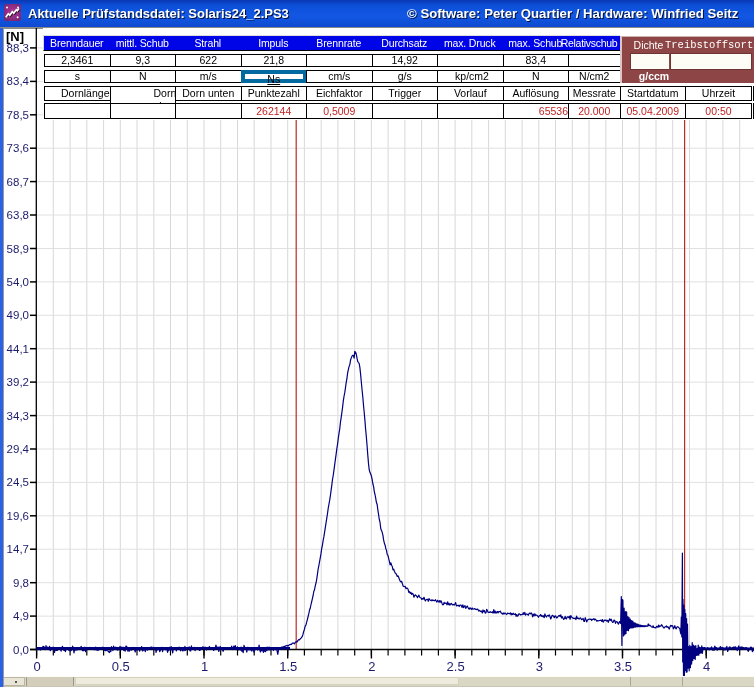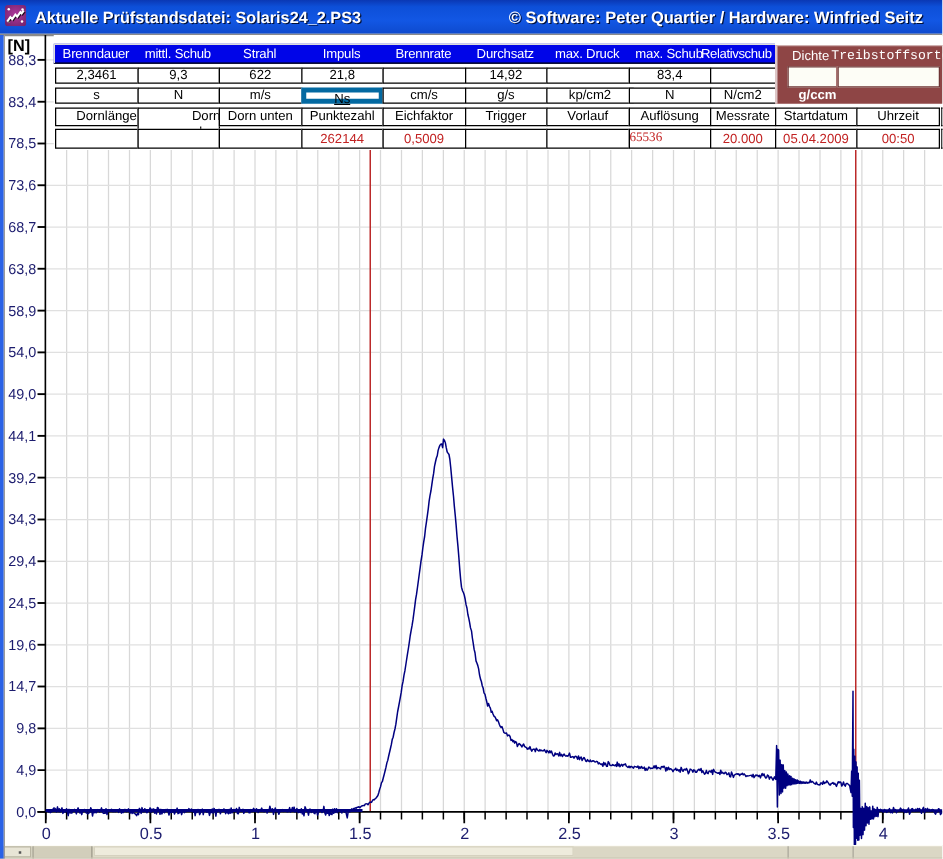--- a/index.html
+++ b/index.html
@@ -238,21 +238,21 @@
 <div style="position:absolute;left:568px;top:85.5px;width:52.5px;height:15.5px;background:#fff;border:1px solid #000;box-sizing:border-box;color:#000;font-size:10.5px;text-align:center;line-height:13.5px;">Messrate</div>
 <div style="position:absolute;left:619.5px;top:85.5px;width:66.5px;height:15.5px;background:#fff;border:1px solid #000;box-sizing:border-box;color:#000;font-size:10.5px;text-align:center;line-height:13.5px;">Startdatum</div>
 <div style="position:absolute;left:685px;top:85.5px;width:67px;height:15.5px;background:#fff;border:1px solid #000;box-sizing:border-box;color:#000;font-size:10.5px;text-align:center;line-height:13.5px;">Uhrzeit</div>
 <div style="position:absolute;left:44px;top:102.5px;width:66.5px;height:16.5px;background:#fff;border:1px solid #000;box-sizing:border-box;color:#c22222;font-size:10.5px;text-align:center;line-height:14.5px;"></div>
 <div style="position:absolute;left:109.5px;top:102.5px;width:66.5px;height:16.5px;background:#fff;border:1px solid #000;box-sizing:border-box;color:#c22222;font-size:10.5px;text-align:center;line-height:14.5px;"></div>
 <div style="position:absolute;left:175px;top:102.5px;width:66.5px;height:16.5px;background:#fff;border:1px solid #000;box-sizing:border-box;color:#c22222;font-size:10.5px;text-align:center;line-height:14.5px;"></div>
 <div style="position:absolute;left:240.5px;top:102.5px;width:66.5px;height:16.5px;background:#fff;border:1px solid #000;box-sizing:border-box;color:#c22222;font-size:10.5px;text-align:center;line-height:14.5px;">262144</div>
 <div style="position:absolute;left:306px;top:102.5px;width:66.5px;height:16.5px;background:#fff;border:1px solid #000;box-sizing:border-box;color:#c22222;font-size:10.5px;text-align:center;line-height:14.5px;">0,5009</div>
 <div style="position:absolute;left:371.5px;top:102.5px;width:66.5px;height:16.5px;background:#fff;border:1px solid #000;box-sizing:border-box;color:#c22222;font-size:10.5px;text-align:center;line-height:14.5px;"></div>
 <div style="position:absolute;left:437px;top:102.5px;width:66.5px;height:16.5px;background:#fff;border:1px solid #000;box-sizing:border-box;color:#c22222;font-size:10.5px;text-align:center;line-height:14.5px;"></div>
-<div style="position:absolute;left:502.5px;top:102.5px;width:66.5px;height:16.5px;background:#fff;border:1px solid #000;box-sizing:border-box;color:#c22222;font-size:10.5px;text-align:left;line-height:14.5px;font-family:Liberation Serif, serif;">65536</div>
+<div style="position:absolute;left:502.5px;top:102.5px;width:66.5px;height:16.5px;background:#fff;border:1px solid #000;box-sizing:border-box;color:#c22222;font-size:10.5px;text-align:right;line-height:14.5px;">65536</div>
 <div style="position:absolute;left:568px;top:102.5px;width:52.5px;height:16.5px;background:#fff;border:1px solid #000;box-sizing:border-box;color:#c22222;font-size:10.5px;text-align:center;line-height:14.5px;">20.000</div>
 <div style="position:absolute;left:619.5px;top:102.5px;width:66.5px;height:16.5px;background:#fff;border:1px solid #000;box-sizing:border-box;color:#c22222;font-size:10.5px;text-align:center;line-height:14.5px;">05.04.2009</div>
 <div style="position:absolute;left:685px;top:102.5px;width:67px;height:16.5px;background:#fff;border:1px solid #000;box-sizing:border-box;color:#c22222;font-size:10.5px;text-align:center;line-height:14.5px;">00:50</div>
 <div style="position:absolute;left:752.5px;top:85.5px;width:2px;height:15.5px;background:#fff;border:1px solid #000;border-right:none;box-sizing:border-box;"></div>
 <div style="position:absolute;left:752.5px;top:102.5px;width:2px;height:16.5px;background:#fff;border:1px solid #000;border-right:none;box-sizing:border-box;"></div>
 
 <div class="abs" style="left:619.5px;top:35.5px;width:134.5px;height:47px;background:#8e4545;border-top:1.5px solid #cfb0b0;border-left:2px solid #ddc6c6;box-sizing:border-box;"></div>
 <div class="abs" style="left:621px;top:38.5px;width:55px;height:12px;color:#fff;font-size:10.5px;text-align:center;">Dichte</div>
 <div class="abs" style="left:665px;top:38.5px;width:86px;height:12px;color:#fff;font-size:10.5px;text-align:center;font-family:Liberation Mono, monospace;">Treibstoffsorte</div>
 <div class="abs" style="left:629.5px;top:52.5px;width:39px;height:17px;background:#fdfdf6;border:1px solid #6e3434;border-right:none;box-sizing:border-box;"></div>

